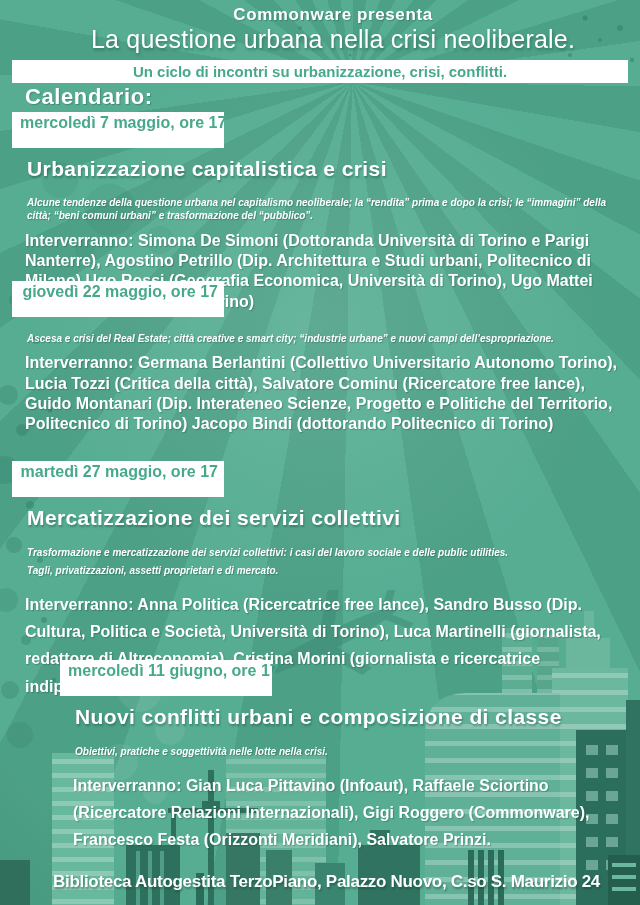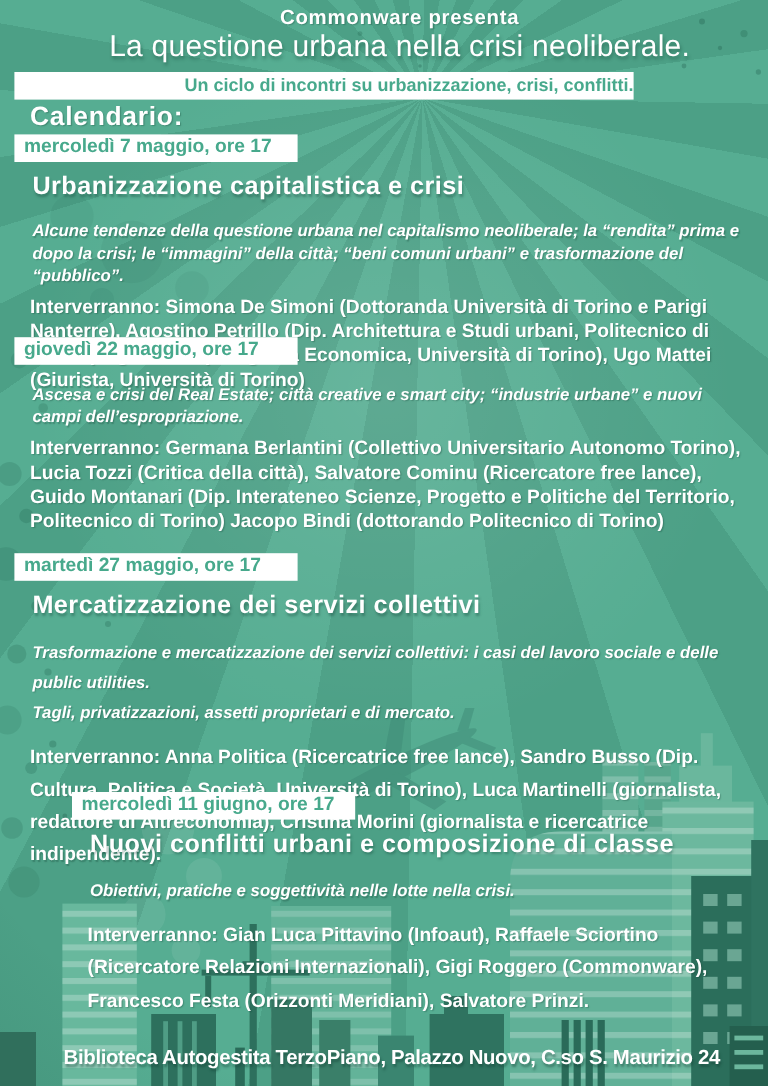--- a/index.html
+++ b/index.html
@@ -18,34 +18,34 @@
   .bg-svg{position:absolute;z-index:1;pointer-events:none;}
   #grunge{inset:0;}
   #plane{left:212px;top:590px;}
   #skyline{left:0;bottom:0;}
 
   .txt{color:#ffffff;text-shadow:1px 1px 1px rgba(15,60,48,0.30);padding-left:13px;}
   .presenter{position:absolute;top:5px;left:0;width:100%;text-align:center;z-index:2;
     font-size:17px;font-weight:bold;letter-spacing:0.6px;}
   .main-title{position:absolute;top:25px;left:0;width:100%;text-align:center;z-index:2;
     font-size:25px;font-weight:normal;letter-spacing:0.2px;text-shadow:1px 2px 3px rgba(15,60,48,0.40);}
-  .subtitle-bar{position:absolute;top:60px;left:12px;width:516px;height:23px;background:#ffffff;
-    text-align:right;z-index:2;}
+  .subtitle-bar{position:absolute;top:60px;left:12px;width:616px;height:23px;background:#ffffff;
+    text-align:center;z-index:2;}
   .subtitle-bar span{font-size:15px;font-weight:bold;color:#47a98c;line-height:23px;display:block;}
   .calendar-heading{position:absolute;top:84px;left:12px;z-index:2;
     font-size:22px;font-weight:bold;letter-spacing:0.6px;}
 
   .event{position:absolute;left:0;right:0;z-index:2;}
   .e1{top:112px;} .e2{top:281px;} .e3{top:461px;} .e4{top:660px;margin-left:48px;}
   .badge{display:inline-block;background:#ffffff;color:#47a98c;margin-left:12px;
-    width:236px;box-sizing:border-box;padding:2px 6px 3px 8px;
-    font-size:16px;font-weight:bold;white-space:nowrap;}
+    width:212px;box-sizing:border-box;padding:2px 6px 16px 8px;
+    font-size:16px;font-weight:bold;white-space:nowrap;text-align:right;}
   .event-title{font-size:21px;font-weight:bold;letter-spacing:0.4px;margin:9px 0 0 14px;
     text-shadow:1px 2px 2px rgba(15,60,48,0.35);}
-  .event-desc{font-size:14px;font-weight:bold;font-style:italic;line-height:1.33;
+  .event-desc{font-size:10px;font-weight:bold;font-style:italic;line-height:1.33;
     margin:15px 14px 0 14px;white-space:pre-line;}
   .event-speakers{font-size:16px;font-weight:bold;line-height:1.27;margin:8px 14px 0 12px;}
   .e3 .event-desc,.e4 .event-desc{line-height:1.8;margin-top:14px;}
   .e3 .event-speakers,.e4 .event-speakers{line-height:1.7;margin-top:11px;}
 
   .venue{position:absolute;top:872px;left:6px;right:6px;text-align:center;z-index:2;
     font-size:17px;font-weight:bold;letter-spacing:-0.3px;text-shadow:1px 2px 2px rgba(15,60,48,0.45);}
 </style>
 </head>
 <body>

